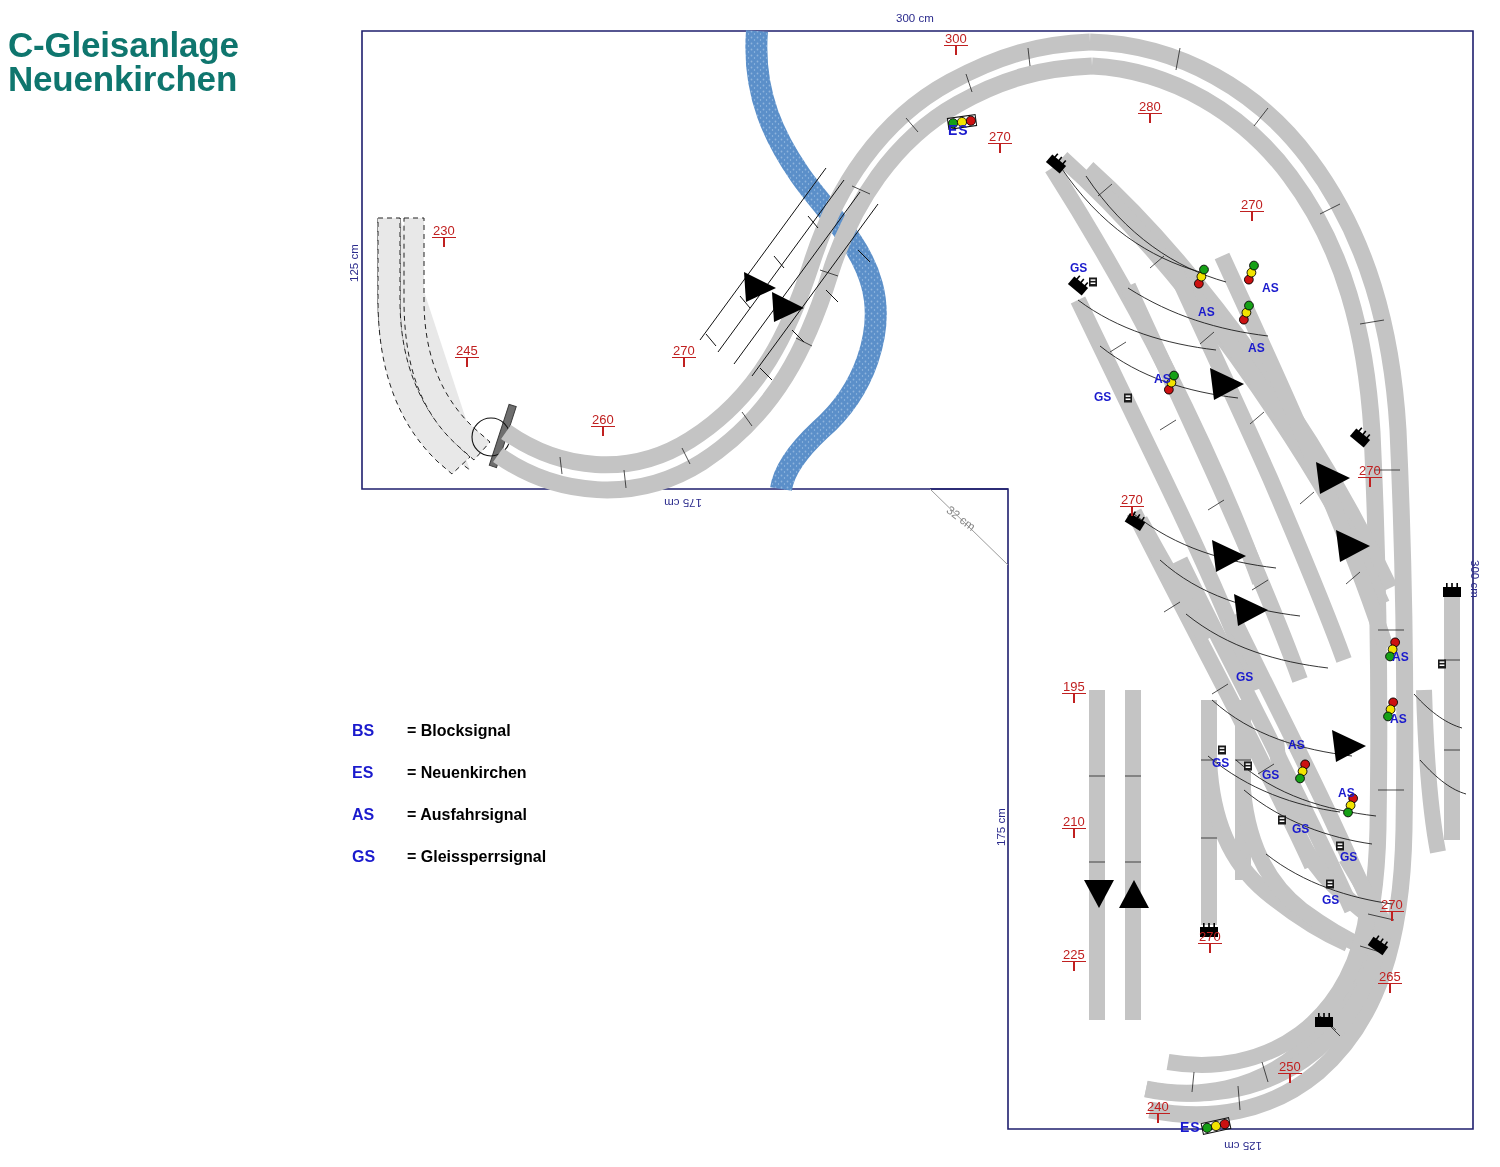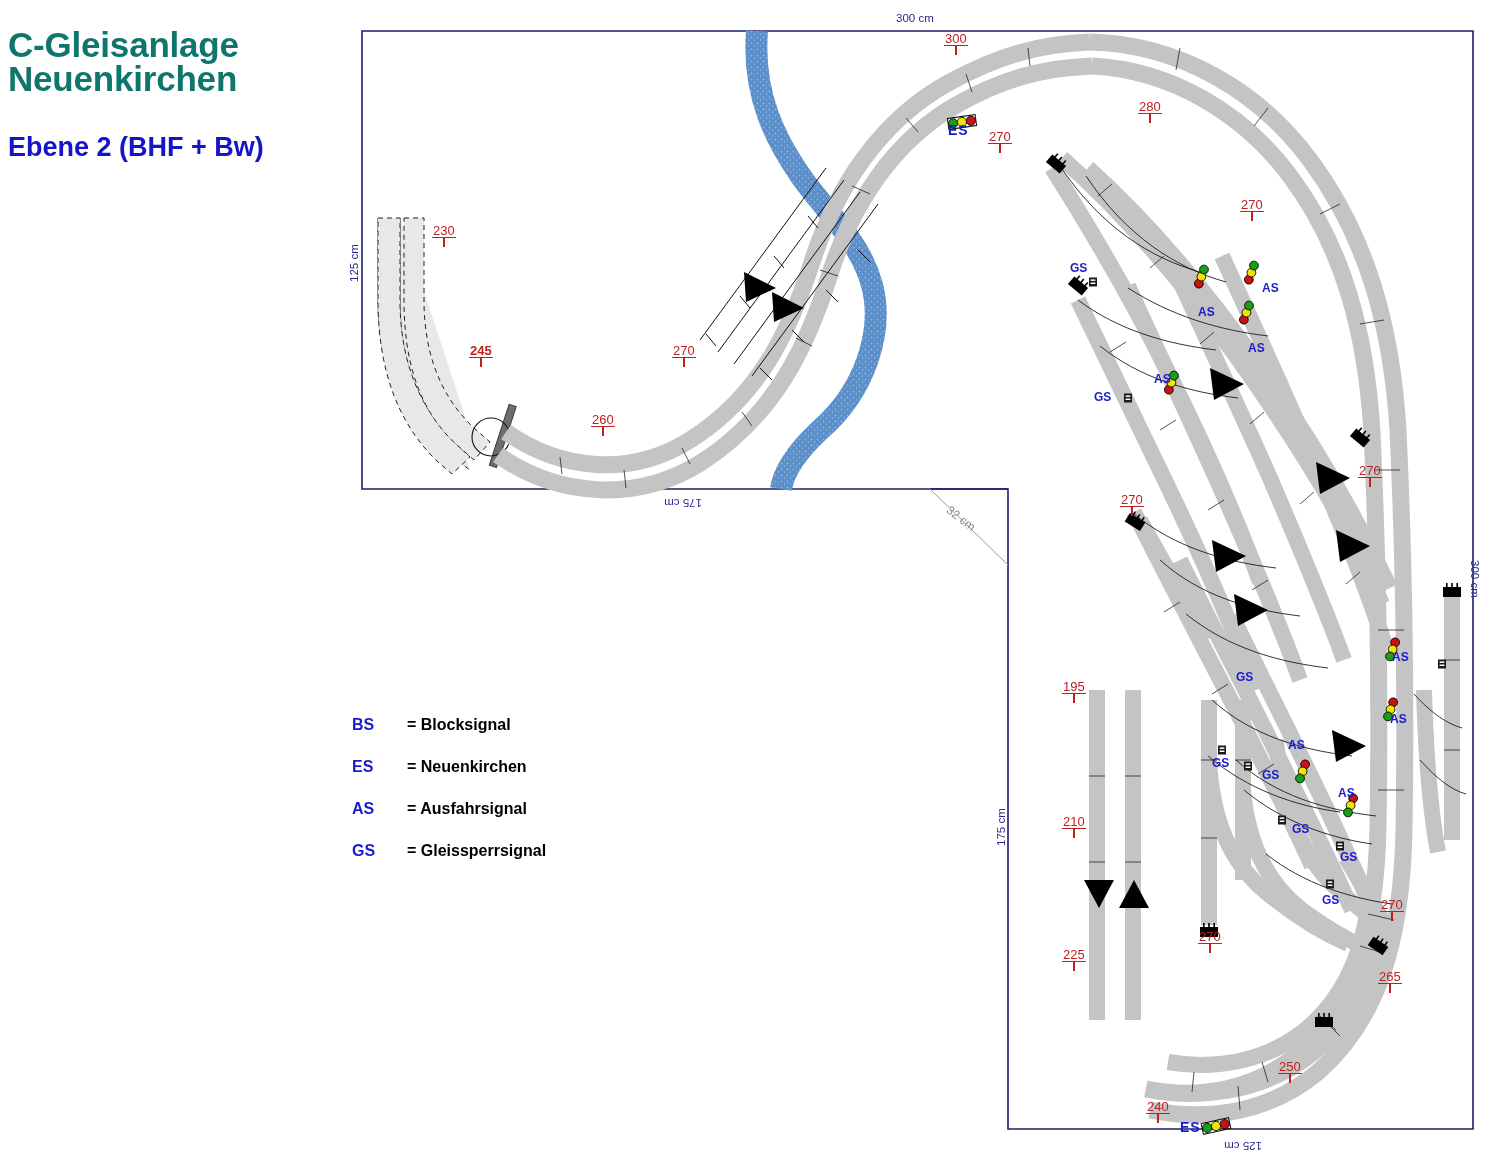--- a/index.html
+++ b/index.html
@@ -10,21 +10,21 @@
   svg.layer{position:absolute;left:0;top:0;width:1500px;height:1167px;}
 
   .title-block{position:absolute;left:8px;top:28px;width:330px;}
   .title-line{color:#0f766e;font-weight:bold;font-size:35px;line-height:34px;
               letter-spacing:-0.2px;white-space:nowrap;}
   .title-sub{color:#1414c8;font-weight:bold;font-size:27px;line-height:34px;
              margin-top:34px;white-space:nowrap;}
 
   .legend{position:absolute;left:352px;top:716px;}
   .legend-row{display:flex;align-items:baseline;height:42px;}
-  .legend-abbr{width:55px;color:#1a1acd;font-weight:bold;font-size:16px;}
+  .legend-abbr{width:55px;color:#1a1acd;font-weight:bold;font-size:16px;margin-top:6px;}
   .legend-desc{color:#000000;font-weight:bold;font-size:16px;}
 
   .dim{position:absolute;color:#2a2a8c;font-size:11.5px;white-space:nowrap;}
   .dim.rot-left{transform:rotate(-90deg);transform-origin:left top;}
   .dim.rot-right{transform:rotate(90deg);transform-origin:left top;}
   .dim.rot-180{transform:rotate(180deg);transform-origin:left top;}
 
   .diag32{position:absolute;color:#8a8a8a;font-size:12px;white-space:nowrap;
           transform:rotate(37deg);transform-origin:left top;}
 
@@ -40,21 +40,20 @@
   .siglabel.es{font-size:14px;letter-spacing:1px;}
 </style>
 </head>
 <body>
 
 <div id="stage">
 
   <div class="title-block">
     <div class="title-line">C-Gleisanlage</div>
     <div class="title-line">Neuenkirchen</div>
-    <div class="title-sub">Ebene 2 (BHF + Bw)</div>
   </div>
 
   <div class="legend">
     <div class="legend-row">
       <span class="legend-abbr">BS</span>
       <span class="legend-desc">= Blocksignal</span>
     </div>
     <div class="legend-row">
       <span class="legend-abbr">ES</span>
       <span class="legend-desc">= Neuenkirchen</span>
@@ -332,21 +331,21 @@
       <span class="stem"></span>
     </div>
   <div class="marker" style="left:1240px; top:198px;">
     <span class="num">270</span>
       <span class="stem"></span>
     </div>
   <div class="marker" style="left:432px;  top:224px;">
     <span class="num">230</span>
       <span class="stem"></span>
     </div>
-  <div class="marker" style="left:469px;  top:344px;font-weight:bold;">
+  <div class="marker" style="left:455px;  top:344px;">
     <span class="num">245</span>
       <span class="stem"></span>
     </div>
   <div class="marker" style="left:672px;  top:344px;">
     <span class="num">270</span>
       <span class="stem"></span>
     </div>
   <div class="marker" style="left:591px;  top:413px;">
     <span class="num">260</span>
       <span class="stem"></span>

